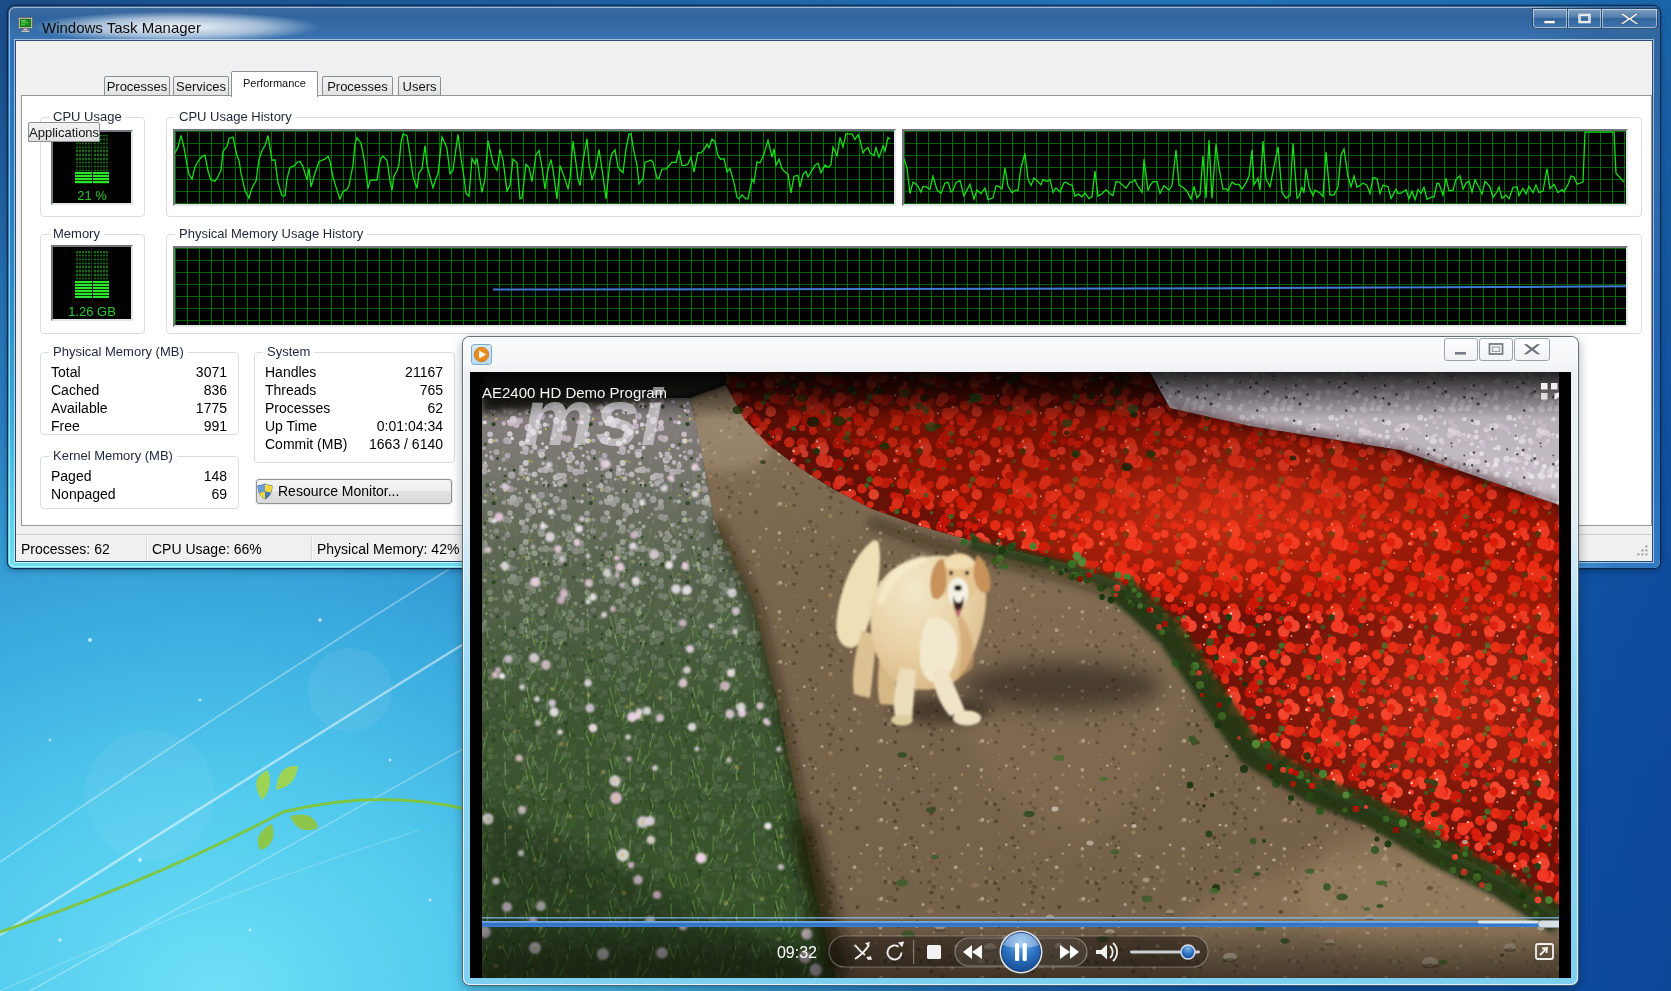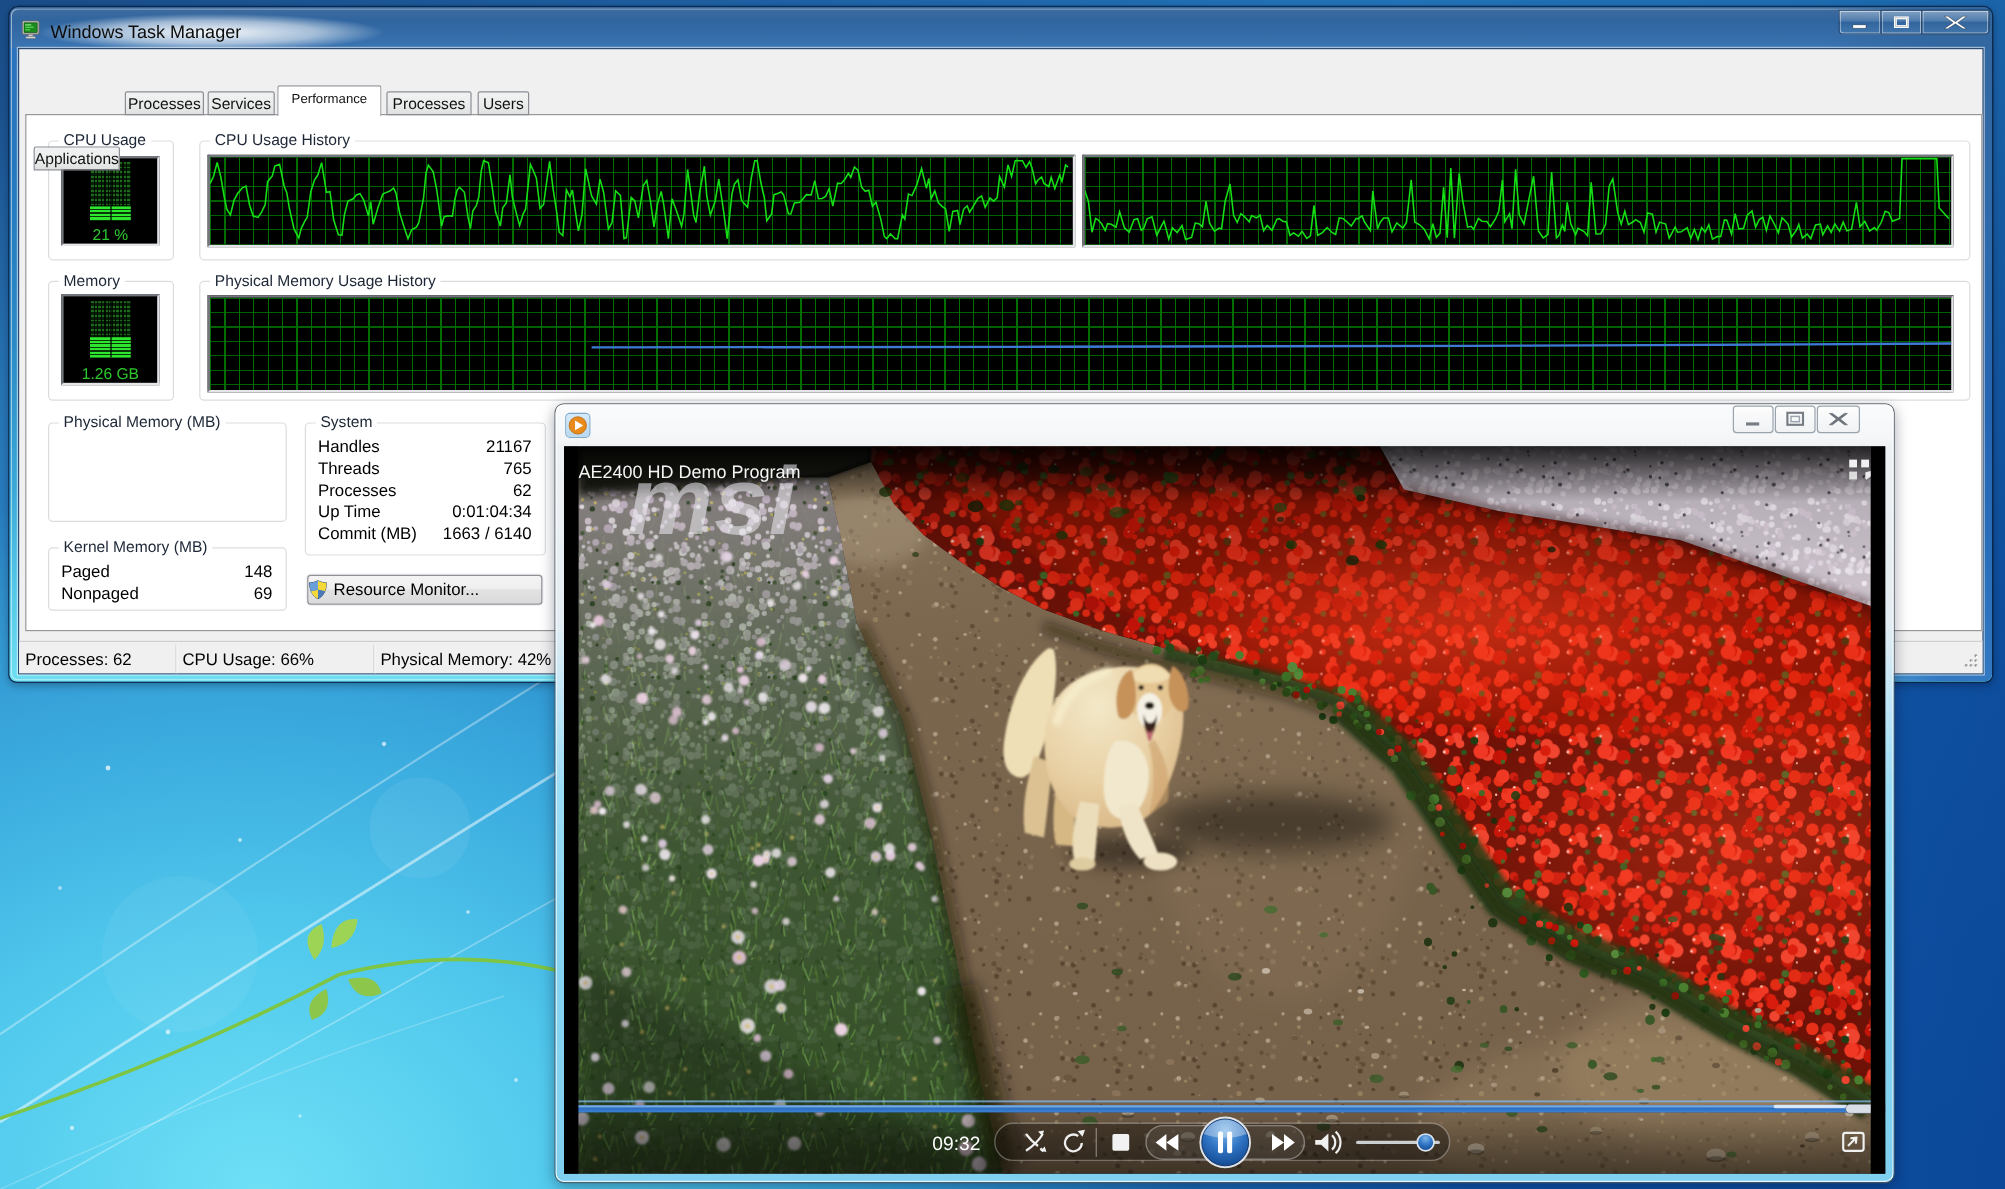--- a/index.html
+++ b/index.html
@@ -193,20 +193,38 @@
           </div>
       <div class="gpanel" style="left:150px; top:149px; width:1455px; height:81px;">
             <div class="grid"></div>
         <svg width="1451" height="77" style="position:absolute;left:0;top:0">
               <polyline points="318,41.5 700,41 1050,40.2 1200,39.6 1330,39 1451,38.3" fill="none" stroke="#3e7ad4" stroke-width="2"></polyline>
             </svg>
       </div>
 
       <div class="grp" style="left:17px; top:255px; width:199px; height:83px;">
             <div class="lbl">Physical Memory (MB)</div>
+        <div class="rows" style="left:10px; top:11px; width:176px;">
+          <div class="row">
+                <span class="k">Total</span>
+                <span class="v">3071</span>
+              </div>
+          <div class="row">
+                <span class="k">Cached</span>
+                <span class="v">836</span>
+              </div>
+          <div class="row">
+                <span class="k">Available</span>
+                <span class="v">1775</span>
+              </div>
+          <div class="row">
+                <span class="k">Free</span>
+                <span class="v">991</span>
+              </div>
+        </div>
       </div>
 
       <div class="grp" style="left:17px; top:359px; width:199px; height:53px;">
             <div class="lbl">Kernel Memory (MB)</div>
         <div class="rows" style="left:10px; top:11px; width:176px;">
           <div class="row">
                 <span class="k">Paged</span>
                 <span class="v">148</span>
               </div>
           <div class="row">

